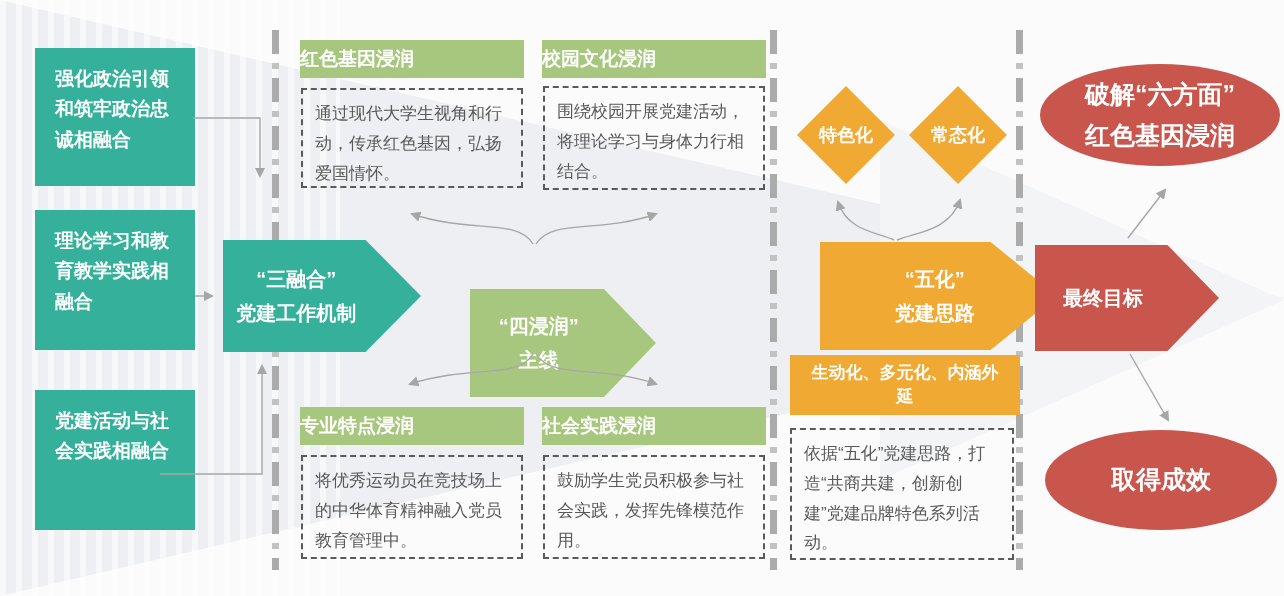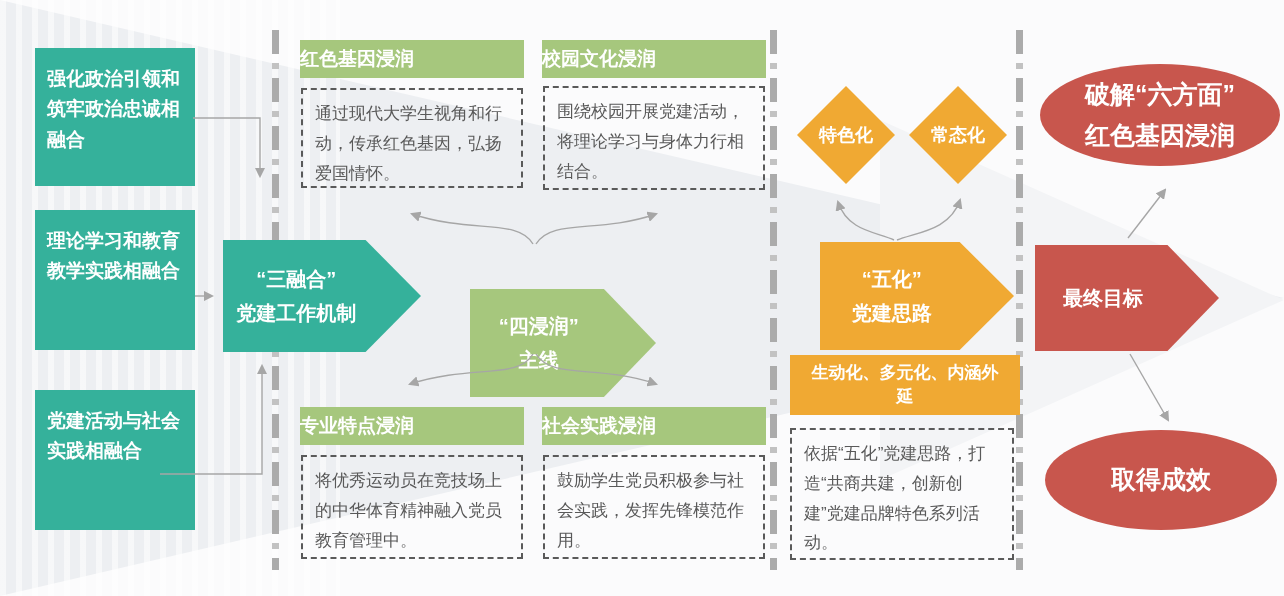--- a/index.html
+++ b/index.html
@@ -13,21 +13,21 @@
           background:repeating-linear-gradient(90deg,rgba(255,255,255,.55) 0 6px,rgba(255,255,255,0) 6px 16px);}
   .bg-tri2{position:absolute;left:880px;top:120px;width:404px;height:360px;background:#f3f4f6;
           clip-path:polygon(0 0,100% 50%,0 100%);}
 
   
   .vdivider{position:absolute;top:30px;width:7px;height:540px;
     background:repeating-linear-gradient(to bottom,#ababab 0 24px,rgba(0,0,0,0) 24px 33px,#c2c2c2 33px 39px,rgba(0,0,0,0) 39px 48px);}
 
   
   .teal-box{position:absolute;left:35px;width:160px;background:#35b19b;color:#fff;
-    font-weight:bold;font-size:19px;line-height:1.6;padding:16px 12px;box-sizing:border-box;}
+    font-weight:bold;font-size:19px;line-height:1.6;padding:16px 20px;box-sizing:border-box;}
 
   
   .chevron{position:absolute;display:flex;align-items:center;color:#fff;font-weight:bold;
     clip-path:polygon(0 0,72% 0,100% 50%,72% 100%,0 100%);}
   .chevron .txt{width:74%;text-align:center;font-size:20px;line-height:1.7;}
   .chevron.teal{background:#35b19b;}
   .chevron.green{background:#a6c77d;}
   .chevron.orange{background:#f0a933;}
   .chevron.red{background:#c8564d;}
 
@@ -94,21 +94,21 @@
     </div>
   </div>
 
   <div class="diamond" style="left:797px;top:86px;">
     <span>特色化</span>
   </div>
   <div class="diamond" style="left:909px;top:86px;">
     <span>常态化</span>
   </div>
 
-  <div class="chevron orange" style="left:820px;top:242px;width:194px;height:108px;">
+  <div class="chevron orange" style="left:820px;top:242px;width:194px;height:108px;padding-left:43px;">
     <div class="txt">
       <div>“五化”</div>
       <div>党建思路</div>
     </div>
   </div>
 
   <div class="banner">生动化、多元化、内涵外延</div>
 
   <div class="card-body" style="left:790px;top:428px;width:224px;height:132px;">依据“五化”党建思路，打造“共商共建，创新创建”党建品牌特色系列活动。</div>
 

